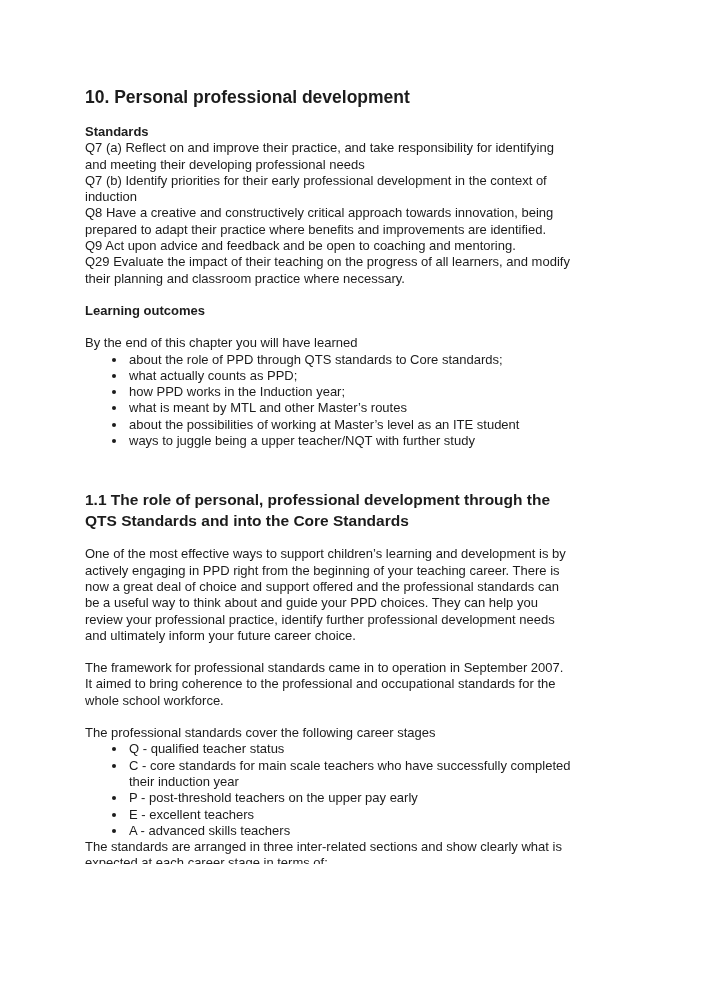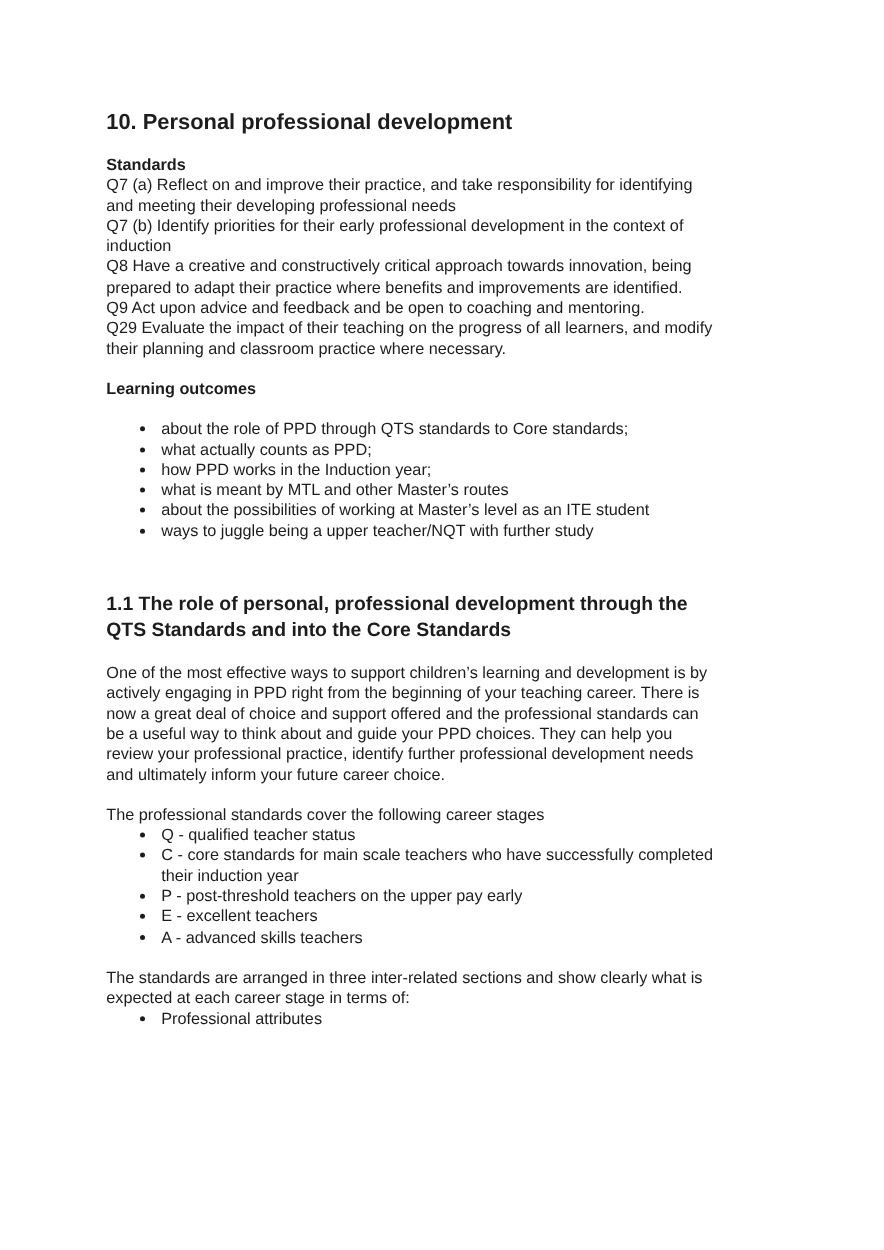--- a/index.html
+++ b/index.html
@@ -50,21 +50,20 @@
   ul.doc-list {
     list-style: disc outside;
     margin: 0;
     padding-left: 42px;
   }
   ul.doc-list li {
     white-space: pre-line;
     padding-left: 2px;
   }
   ul.doc-list.spaced-below {
-    margin-bottom: 16px;
   }
   .page-number {
     position: absolute;
     top: 938px;
     right: 85px;
     font-size: 13px;
     color: #2a2a2a;
   }
 </style>
 </head>
@@ -81,40 +80,44 @@
 Q7 (b) Identify priorities for their early professional development in the context of
 induction
 Q8 Have a creative and constructively critical approach towards innovation, being
 prepared to adapt their practice where benefits and improvements are identified.
 Q9 Act upon advice and feedback and be open to coaching and mentoring.
 Q29 Evaluate the impact of their teaching on the progress of all learners, and modify
 their planning and classroom practice where necessary.</div>
 
   <div class="subhead spaced-below">Learning outcomes</div>
 
+  <div class="para tight">By the end of this chapter you will have learned</div>
 
   <ul class="doc-list">
       <li>about the role of PPD through QTS standards to Core standards;</li>
       <li>what actually counts as PPD;</li>
       <li>how PPD works in the Induction year;</li>
       <li>what is meant by MTL and other Master’s routes</li>
       <li>about the possibilities of working at Master’s level as an ITE student</li>
       <li>ways to juggle being a upper teacher/NQT with further study</li>
     </ul>
 
   <h2 class="section-heading">1.1 The role of personal, professional development through the
 QTS Standards and into the Core Standards</h2>
 
   <div class="para">One of the most effective ways to support children’s learning and development is by
 actively engaging in PPD right from the beginning of your teaching career.  There is
 now a great deal of choice and support offered and the professional standards can
 be a useful way to think about and guide your PPD choices. They can help you
 review your professional practice, identify further professional development needs
 and ultimately inform your future career choice.</div>
 
+  <div class="para">The framework for professional standards came in to operation in September 2007.
+It aimed to bring coherence to the professional and occupational standards for the
+whole school workforce.</div>
 
   <div class="para tight">The professional standards cover the following career stages</div>
 
   <ul class="doc-list spaced-below">
       <li>Q - qualified teacher status</li>
       <li>C - core standards for main scale teachers who have successfully completed
 their induction year</li>
       <li>P - post-threshold teachers on the upper pay early</li>
       <li>E - excellent teachers</li>
       <li>A - advanced skills teachers</li>

